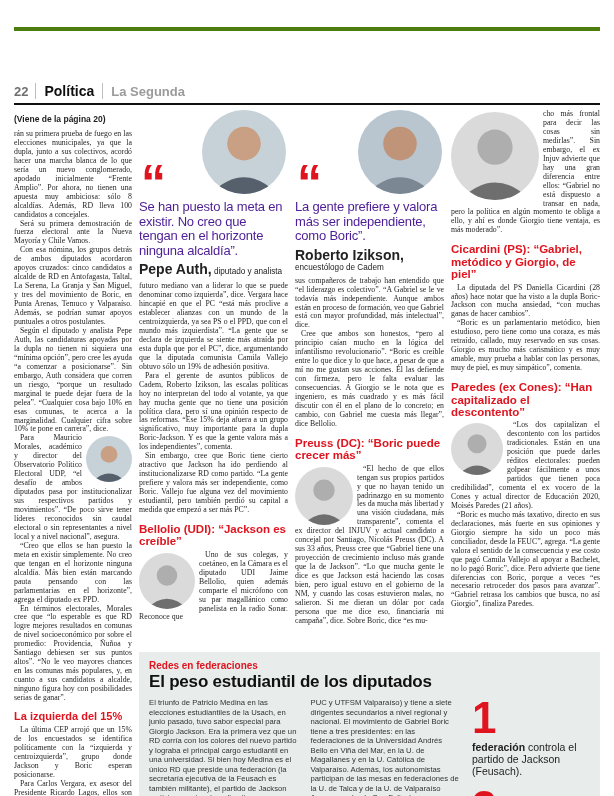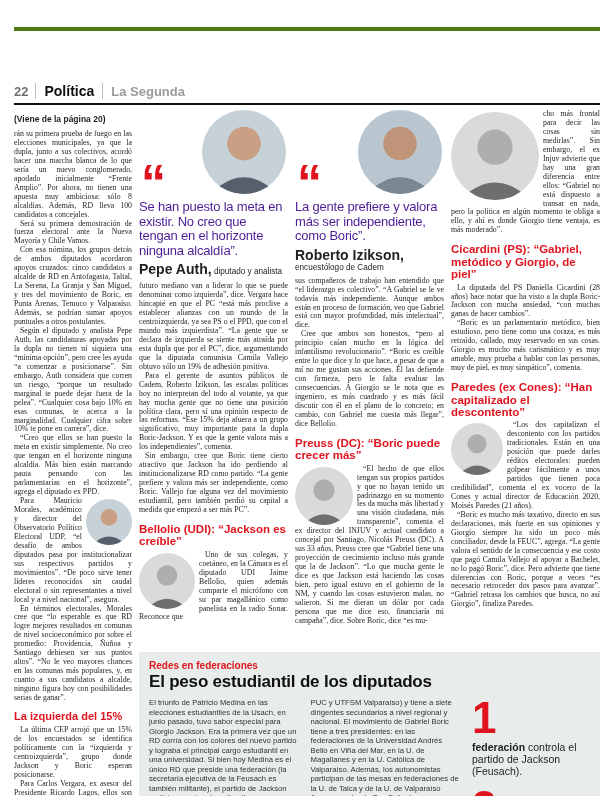--- a/index.html
+++ b/index.html
@@ -73,30 +73,30 @@
   </div>
 
   <div class="content">
 
     <div class="col1">
       <div class="contnote">(Viene de la página 20)</div>
       <p class="body noindent">rán su primera prueba de fuego en las elecciones municipales, ya que la dupla, junto a sus colectivos, acordó hacer una marcha blanca de lo que sería un nuevo conglomerado, apodado inicialmente “Frente Amplio”. Por ahora, no tienen una apuesta muy ambiciosa: sólo 8 alcaldías. Además, RD lleva 100 candidatos a concejales.</p>
       <p class="body">Será su primera demostración de fuerza electoral ante la Nueva Mayoría y Chile Vamos.</p>
       <p class="body">Con esa nómina, los grupos detrás de ambos diputados acordaron apoyos cruzados: cinco candidatos a alcalde de RD en Antofagasta, Taltal, La Serena, La Granja y San Miguel, y tres del movimiento de Boric, en Punta Arenas, Temuco y Valparaíso. Además, se podrían sumar apoyos puntuales a otros postulantes.</p>
       <p class="body">Según el diputado y analista Pepe Auth, las candidaturas apoyadas por la dupla no tienen ni siquiera una “mínima opción”, pero cree les ayuda “a comenzar a posicionarse”. Sin embargo, Auth considera que corren un riesgo, “porque un resultado marginal te puede dejar fuera de la pelea”. “Cualquier cosa bajo 10% en esas comunas, te acerca a la marginalidad. Cualquier cifra sobre 10% te pone en carrera”, dice.</p>
-      <p class="body">“Creo que ellos se han puesto la meta en existir simplemente. No creo que tengan en el horizonte ninguna alcaldía. Más bien están marcando pauta pensando con las parlamentarias en el horizonte”, agrega el diputado ex PPD.</p>
       <p class="body">
         <span class="photo color float-r" style="width:46px;height:46px">
           <svg viewBox="0 0 60 60">
               <rect class="ph-bg" width="60" height="60"></rect>
               <circle class="ph-head" cx="30" cy="24" r="11"></circle>
               <path class="ph-body" d="M8 60 Q30 38 52 60 Z"></path>
             </svg>
         </span><span>Para Mauricio Morales, académico y director del Observatorio Político Electoral UDP, “el desafío de ambos diputados pasa por institucionalizar sus respectivos partidos y movimientos”. “De poco sirve tener líderes reconocidos sin caudal electoral o sin representantes a nivel local y a nivel nacional”, asegura.</span>
       </p>
+      <p class="body">“Creo que ellos se han puesto la meta en existir simplemente. No creo que tengan en el horizonte ninguna alcaldía. Más bien están marcando pauta pensando con las parlamentarias en el horizonte”, agrega el diputado ex PPD.</p>
       <p class="body">En términos electorales, Morales cree que “lo esperable es que RD logre mejores resultados en comunas de nivel socioeconómico por sobre el promedio: Providencia, Ñuñoa y Santiago debiesen ser sus puntos altos”. “No le veo mayores chances en las comunas más populares, y, en cuanto a sus candidatos a alcalde, ninguno figura hoy con posibilidades serias de ganar”.</p>
       <div class="redhead">La izquierda del 15%</div>
       <p class="body">La última CEP arrojó que un 15% de los encuestados se identifica políticamente con la “izquierda y centroizquierda”, grupo donde Jackson y Boric esperan posicionarse.</p>
       <p class="body">Para Carlos Vergara, ex asesor del Presidente Ricardo Lagos, ellos son “la cara visible de un sentimiento colectivo anti establishment”. “Ellos son los que en un</p>
     </div>
 
     <div class="right-group">
       <div class="cols234">
 
         <div class="col">

